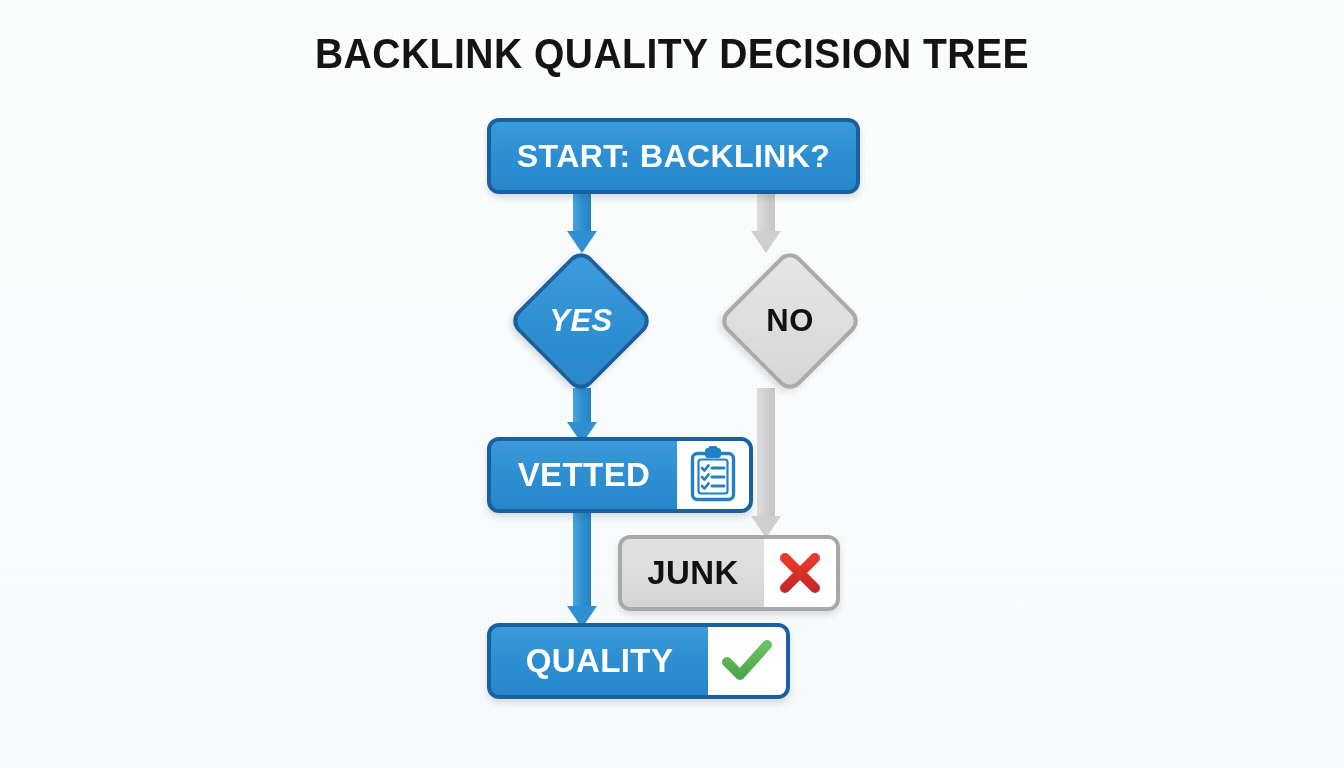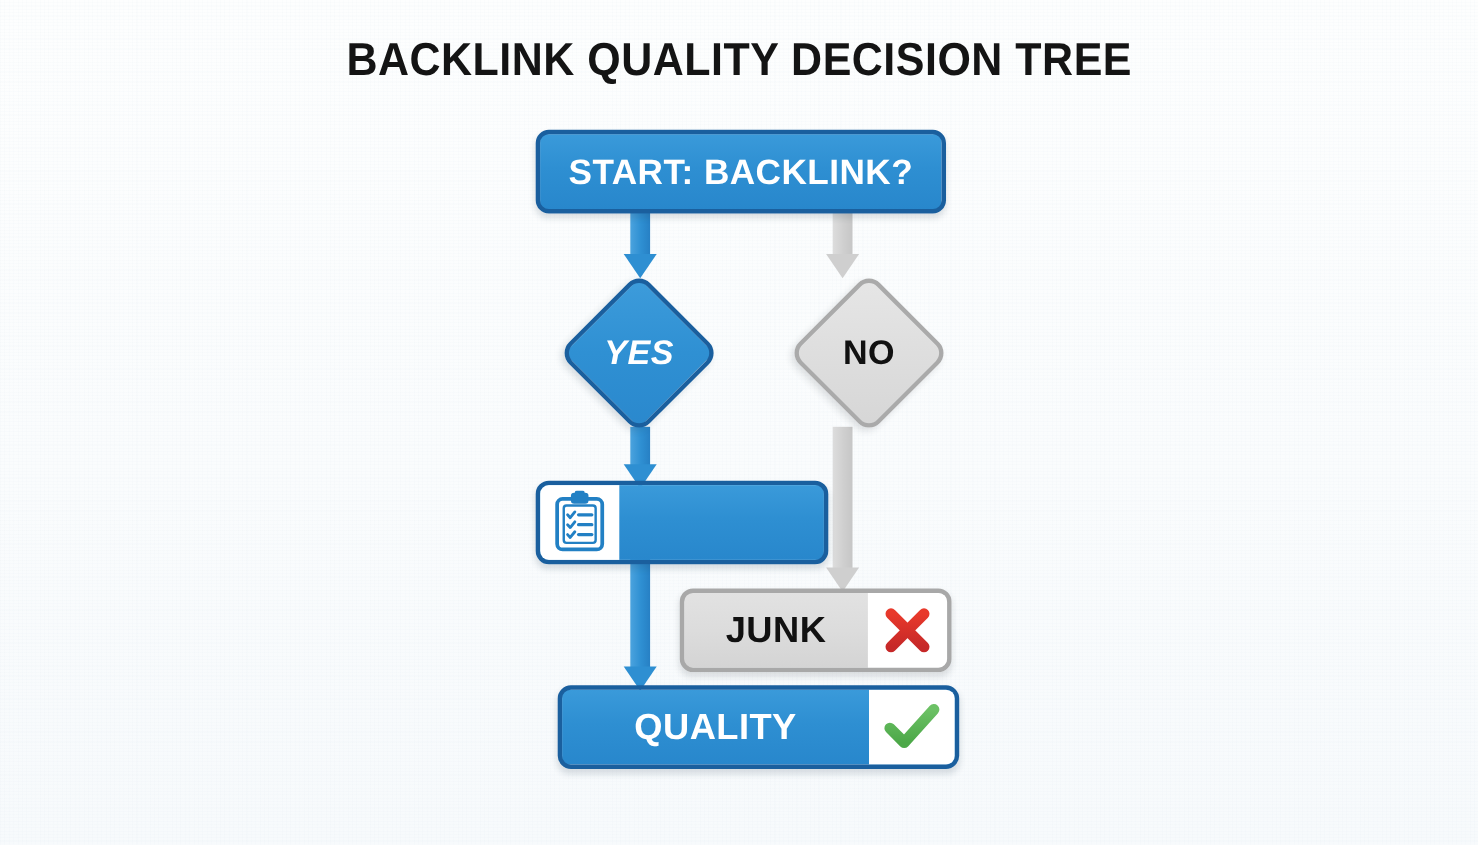--- a/index.html
+++ b/index.html
@@ -156,31 +156,30 @@
     left: 487px;
     top: 437px;
     width: 266px;
     height: 76px;
   }
   #vetted-node .icon-panel { width: 72px; }
 
   #junk-node {
     left: 618px;
     top: 535px;
-    width: 247px;
+    width: 222px;
     height: 76px;
   }
   #junk-node .icon-panel { width: 72px; }
 
   #quality-node {
     left: 487px;
     top: 623px;
-    width: 365px;
+    width: 303px;
     height: 76px;
-    margin-left: 20px;
   }
   #quality-node .icon-panel { width: 78px; }
 
   
   .connector {
     position: absolute;
   }
   .conn-shaft {
     position: absolute;
     left: 0;
@@ -275,20 +274,21 @@
     <div class="dia-shape"></div>
     <div class="dia-text">YES</div>
   </div>
 
   <div class="diamond dia-gray" id="no-diamond">
     <div class="dia-shape"></div>
     <div class="dia-text">NO</div>
   </div>
 
   <div class="node node-blue" id="vetted-node">
+    <div class="node-label">VETTED</div>
     <div class="icon-panel">
       <svg class="icon-svg" width="50" height="58" viewBox="0 0 50 58">
         <rect x="4.5" y="7.5" width="41" height="46" rx="5" ry="5" fill="#ffffff" stroke="#2280c4" stroke-width="3.4"></rect>
         <rect x="10.5" y="13.5" width="29" height="34" rx="2.5" ry="2.5" fill="none" stroke="#2280c4" stroke-width="2.2"></rect>
         <rect x="17" y="2" width="16" height="10" rx="3" ry="3" fill="#2280c4"></rect>
         <rect x="20.5" y="0" width="9" height="6" rx="2" ry="2" fill="#2280c4"></rect>
         <g stroke="#2280c4" stroke-width="2.6" fill="none" stroke-linecap="round" stroke-linejoin="round">
           <polyline points="14,22 16.4,24.6 20.6,19.4"></polyline>
           <polyline points="14,31 16.4,33.6 20.6,28.4"></polyline>
           <polyline points="14,40 16.4,42.6 20.6,37.4"></polyline>

